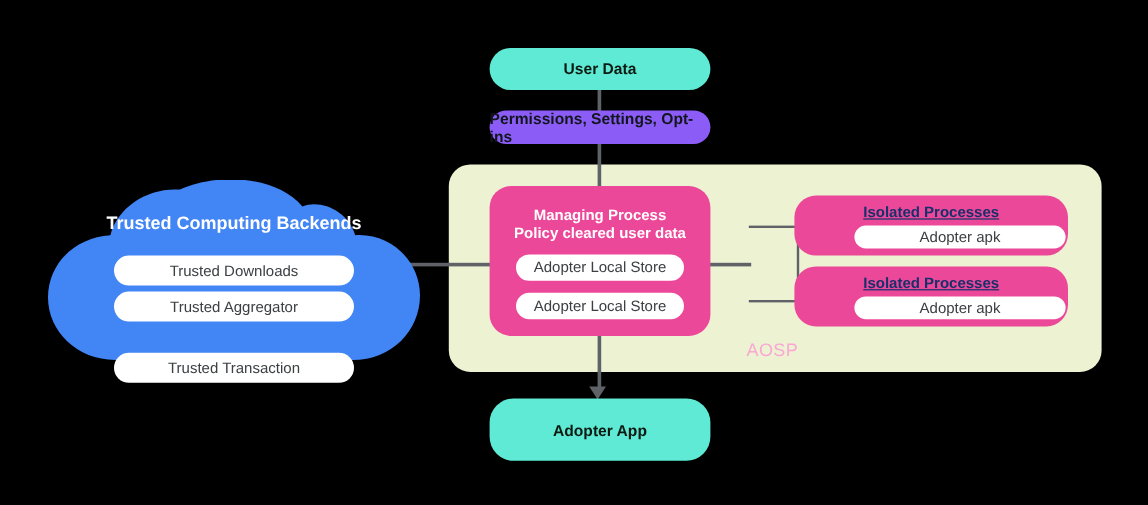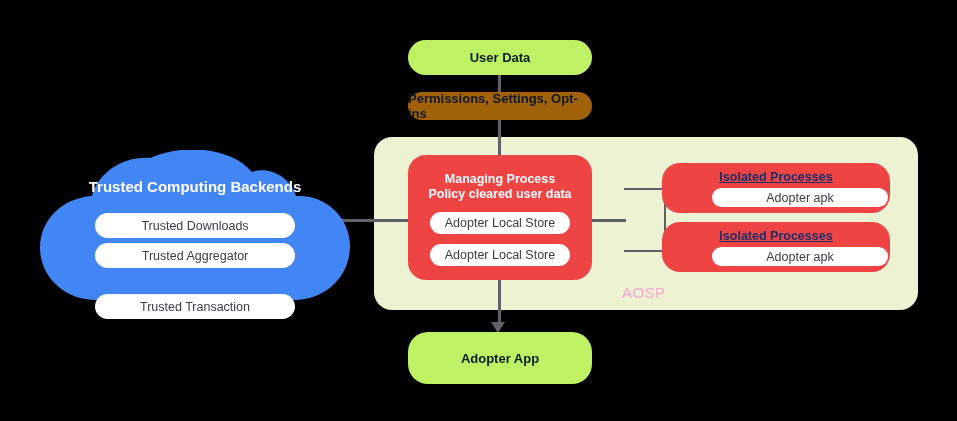--- a/index.html
+++ b/index.html
@@ -29,27 +29,27 @@
     border-left:7px solid transparent;border-right:7px solid transparent;
     border-top:11px solid #5f6368;
   }
 
   
   .pill{
     position:absolute;border-radius:999px;
     display:flex;align-items:center;justify-content:center;
     box-sizing:border-box;
   }
-  .pill-green{background:#bef264;color:#0c1a12;font-weight:bold;font-size:13px;}
-  .pill-lightblue{background:#a16207;color:#11161c;font-weight:bold;font-size:13px;}
+  .pill-green{background:#5eead4;color:#0c1a12;font-weight:bold;font-size:13px;}
+  .pill-lightblue{background:#8b5cf6;color:#11161c;font-weight:bold;font-size:13px;}
   .pill-white{background:#ffffff;color:#3c4043;font-weight:normal;font-size:12.5px;}
 
   
   .blue-box{
-    position:absolute;background:#ef4444;border-radius:18px;box-sizing:border-box;
+    position:absolute;background:#ec4899;border-radius:18px;box-sizing:border-box;
   }
   .box-title{
     color:#ffffff;font-weight:bold;font-size:12.5px;text-align:center;
     line-height:15px;
   }
   .iso-title{
     color:#17306b;font-weight:bold;font-size:12.5px;text-align:center;
     text-decoration:underline;
   }
 

